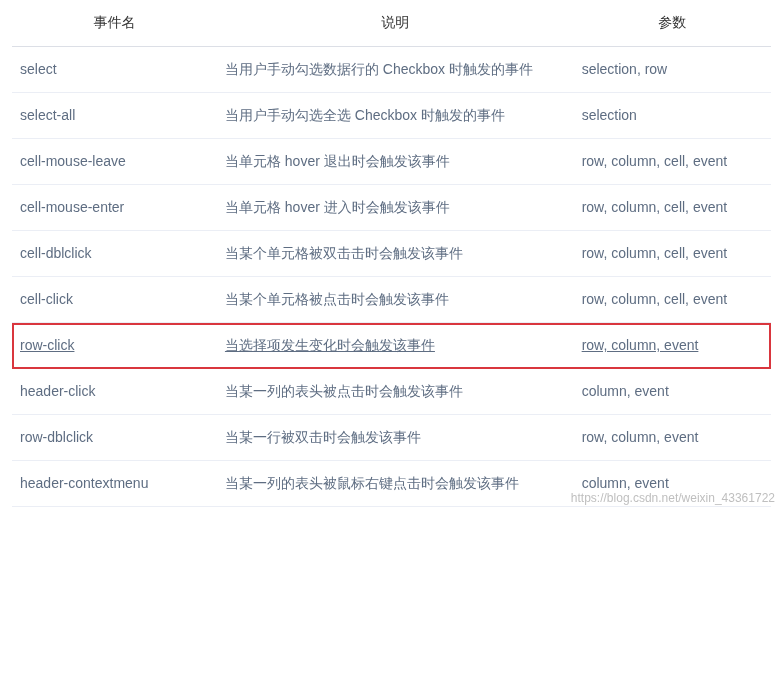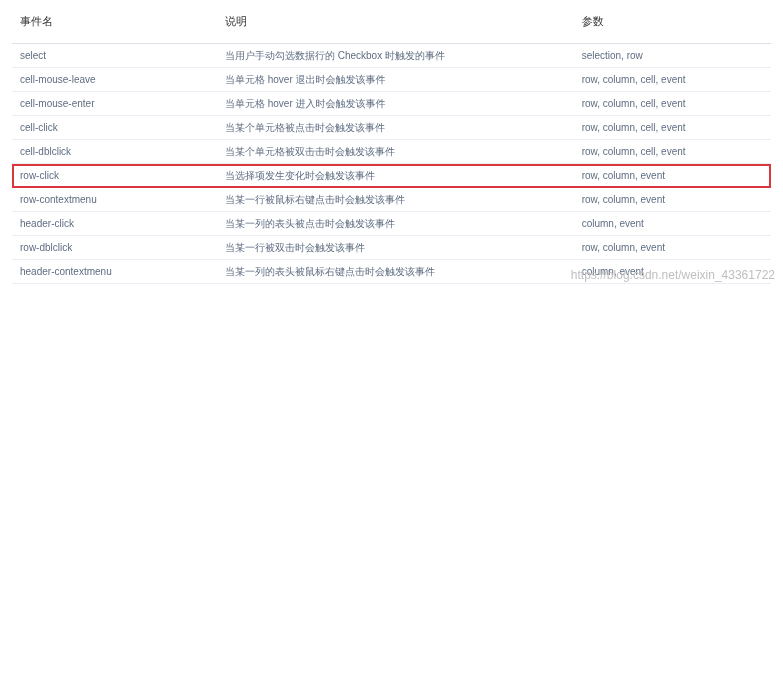--- a/index.html
+++ b/index.html
@@ -16,46 +16,47 @@
     }
     .table-container {
       position: relative;
       padding: 0 12px;
     }
     table {
       width: 100%;
       border-collapse: collapse;
     }
     thead th {
-      text-align: left;
+      text-align: center;
       padding: 14px 8px;
       font-weight: 400;
       color: #333;
-      font-size: 11px;
+      font-size: 14px;
       border-bottom: 1px solid #dcdfe6;
     }
     tbody td {
-      padding: 4px 8px;
+      padding: 12px 8px;
       border-bottom: 1px solid #ebeef5;
       color: #5e6d82;
-      font-size: 10px;
+      font-size: 14px;
       line-height: 1.5;
     }
     .col-name {
       width: 27%;
     }
     .col-desc {
       width: 47%;
     }
     .col-params {
       width: 26%;
     }
     .highlight-row {
       outline: 2px solid #d9363e;
       outline-offset: -2px;
+      text-decoration: underline;
     }
     .watermark {
       position: absolute;
       right: 8px;
       bottom: 2px;
       font-size: 12px;
       color: #bfbfbf;
     }
   </style>
 </head>
@@ -70,47 +71,47 @@
         <th class="col-params">参数</th>
       </tr>
     </thead>
     <tbody>
     <tr>
           <td class="col-name">select</td>
           <td class="col-desc">当用户手动勾选数据行的 Checkbox 时触发的事件</td>
           <td class="col-params">selection, row</td>
         </tr>
         <tr>
+          <td class="col-name">select-all</td>
+          <td class="col-desc">当用户手动勾选全选 Checkbox 时触发的事件</td>
+          <td class="col-params">selection</td>
+        </tr>
+        <tr>
           <td class="col-name">cell-mouse-leave</td>
           <td class="col-desc">当单元格 hover 退出时会触发该事件</td>
           <td class="col-params">row, column, cell, event</td>
         </tr>
         <tr>
           <td class="col-name">cell-mouse-enter</td>
           <td class="col-desc">当单元格 hover 进入时会触发该事件</td>
           <td class="col-params">row, column, cell, event</td>
         </tr>
         <tr>
-          <td class="col-name">cell-click</td>
-          <td class="col-desc">当某个单元格被点击时会触发该事件</td>
+          <td class="col-name">cell-dblclick</td>
+          <td class="col-desc">当某个单元格被双击击时会触发该事件</td>
           <td class="col-params">row, column, cell, event</td>
         </tr>
         <tr>
-          <td class="col-name">cell-dblclick</td>
-          <td class="col-desc">当某个单元格被双击击时会触发该事件</td>
+          <td class="col-name">cell-click</td>
+          <td class="col-desc">当某个单元格被点击时会触发该事件</td>
           <td class="col-params">row, column, cell, event</td>
         </tr>
         <tr class="highlight-row">
           <td class="col-name">row-click</td>
           <td class="col-desc">当选择项发生变化时会触发该事件</td>
-          <td class="col-params">row, column, event</td>
-        </tr>
-        <tr>
-          <td class="col-name">row-contextmenu</td>
-          <td class="col-desc">当某一行被鼠标右键点击时会触发该事件</td>
           <td class="col-params">row, column, event</td>
         </tr>
         <tr>
           <td class="col-name">header-click</td>
           <td class="col-desc">当某一列的表头被点击时会触发该事件</td>
           <td class="col-params">column, event</td>
         </tr>
         <tr>
           <td class="col-name">row-dblclick</td>
           <td class="col-desc">当某一行被双击时会触发该事件</td>

